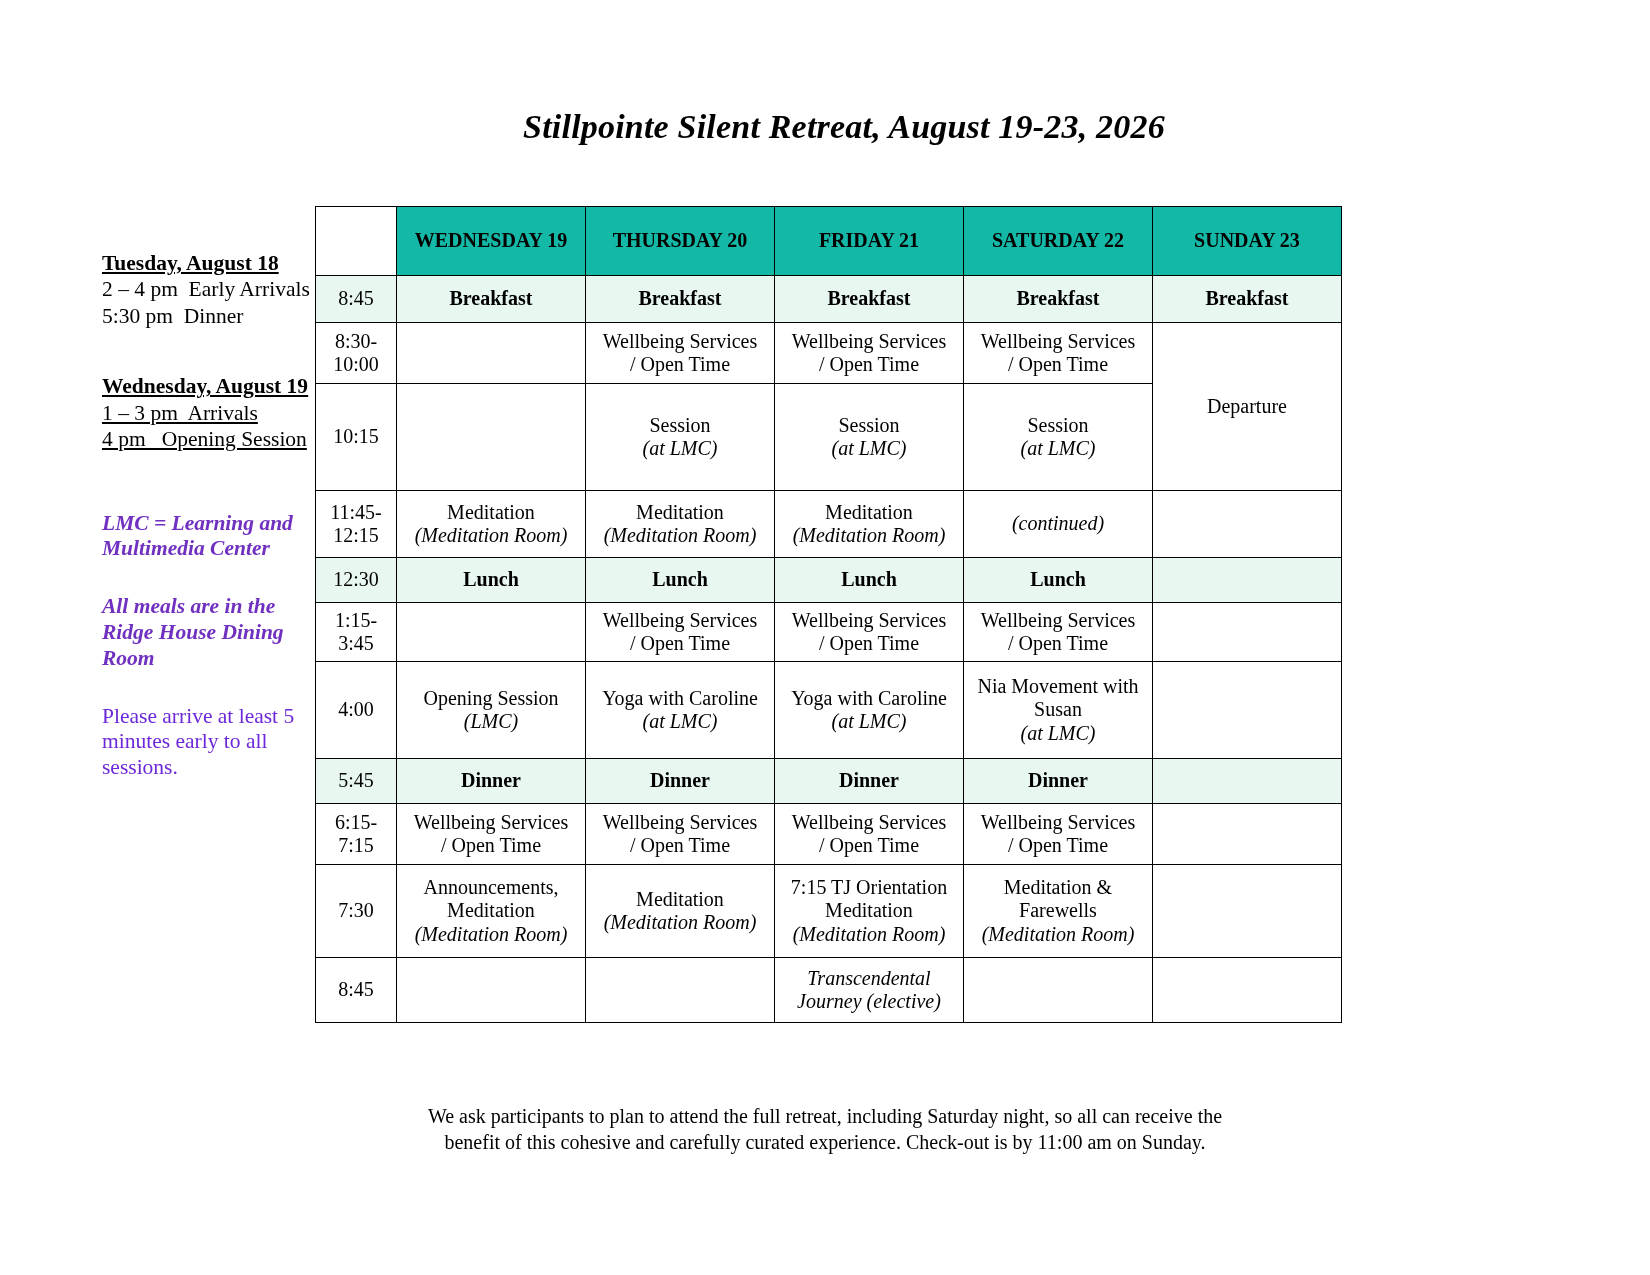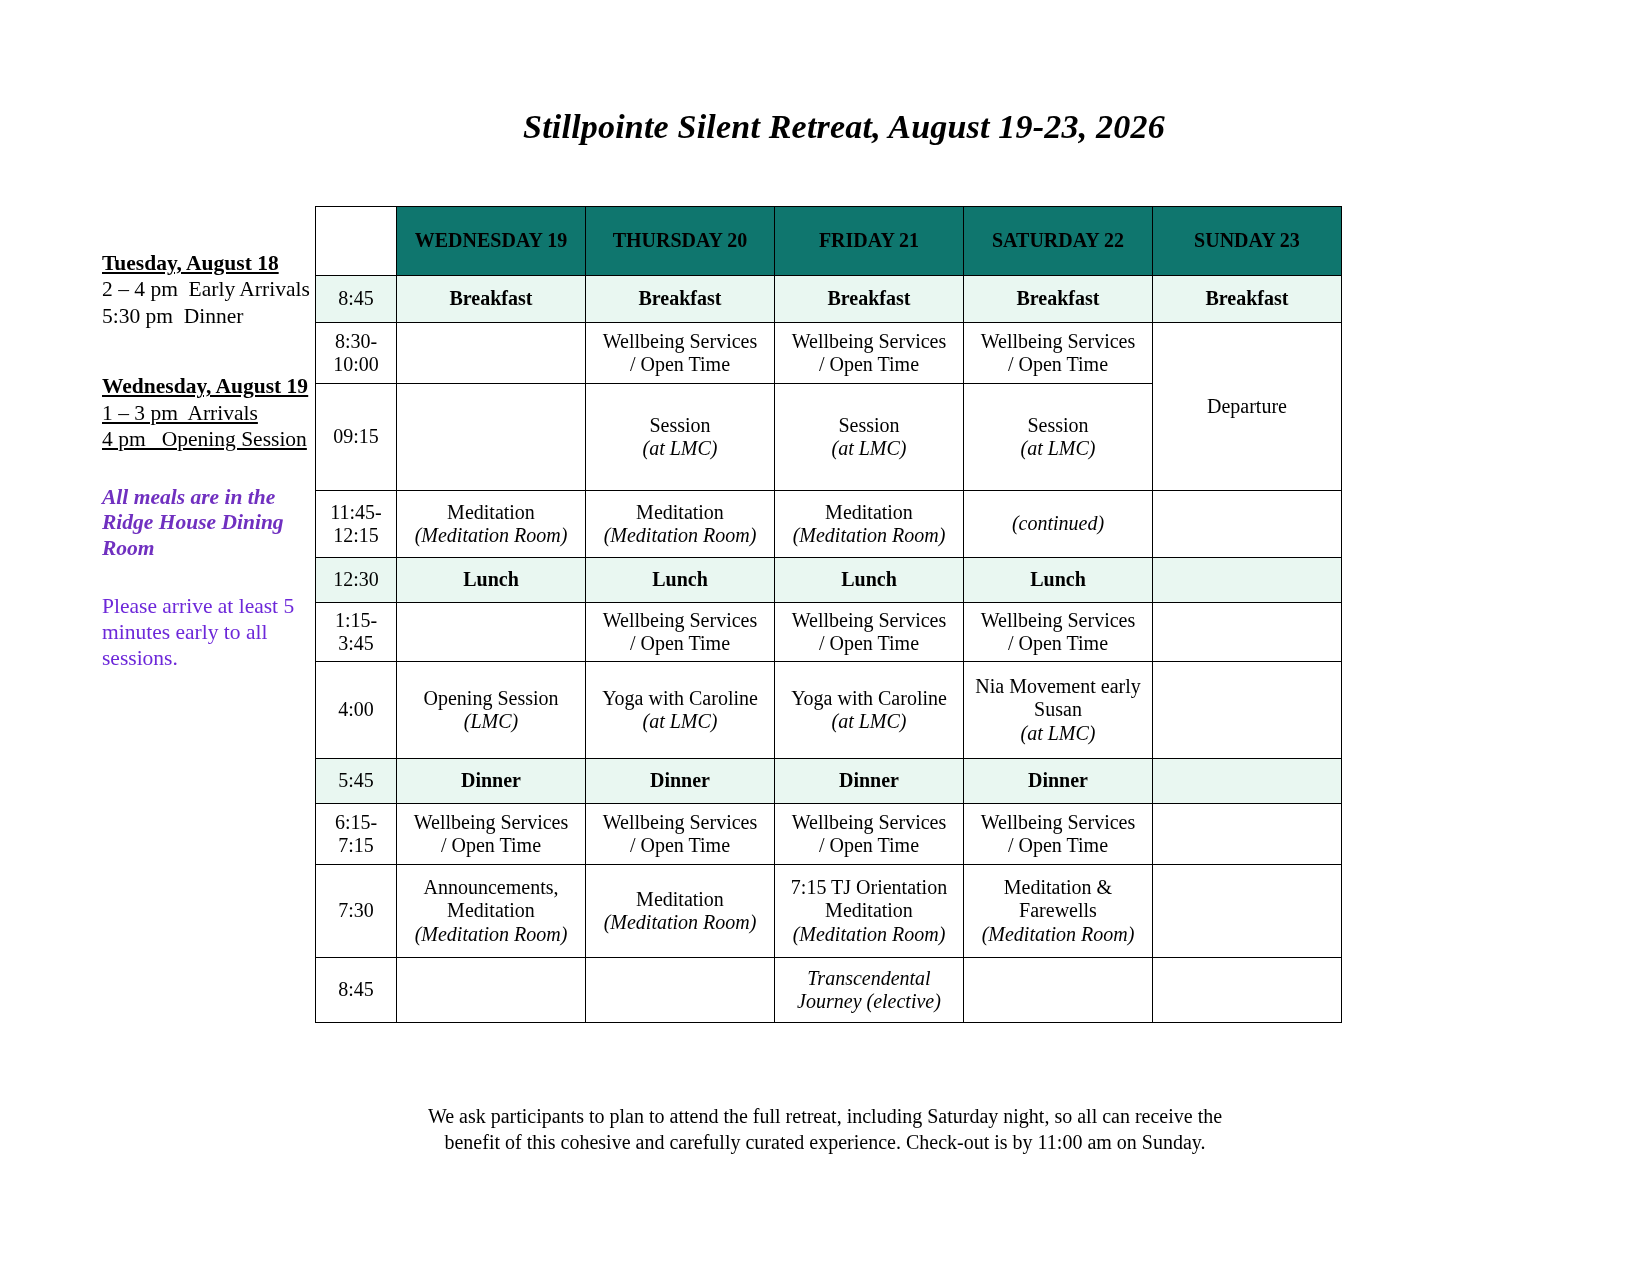--- a/index.html
+++ b/index.html
@@ -68,21 +68,21 @@
     border: 1.6px solid #000000;
     padding: 4px 4px;
     vertical-align: middle;
     text-align: center;
     line-height: 1.17;
   }
   col.c-time  { width: 81px; }
   col.c-day   { width: 189px; }
 
   #schedule-table thead th {
-    background: #0f766e;
+    background: #14b8a6;
     font-weight: bold;
     font-size: 20px;
     height: 60px;
   }
   #schedule-table thead th.corner {
     background: #ffffff;
   }
 
   td.time-cell {
     text-align: left;
@@ -136,20 +136,23 @@
     <span class="side-line">2 – 4 pm  Early Arrivals</span>
     <span class="side-line">5:30 pm  Dinner</span>
   </div>
 
   <div class="side-block" style="margin-top:44px;text-decoration:underline;">
     <span class="side-heading">Wednesday, August 19</span>
     <span class="side-line">1 – 3 pm  Arrivals</span>
     <span class="side-line">4 pm   Opening Session</span>
   </div>
 
+  <div class="side-block" style="margin-top:58px;">
+    <span class="side-note" style="color:#7030C0;">LMC = Learning and Multimedia Center</span>
+  </div>
 
   <div class="side-block" style="margin-top:32px;">
     <span class="side-note" style="color:#7030C0;font-style:italic;">All meals are in the Ridge House Dining Room</span>
   </div>
 
   <div class="side-block" style="margin-top:32px;">
     <span class="side-warn" style="color:#6d28d9;">Please arrive at least 5 minutes early to all sessions.</span>
   </div>
 
 </div>
@@ -206,21 +209,21 @@
         </td>
         <td>
           <span class="cell-main">Wellbeing Services</span>
           <span class="cell-main">/ Open Time</span>
         </td>
         <td rowspan="2" class="departure-cell">
           <span class="cell-main">Departure</span>
         </td>
       </tr>
       <tr class="r-session">
-        <td class="time-cell">09:15</td>
+        <td class="time-cell">10:15</td>
         <td></td>
         <td>
           <span class="cell-main">Session</span>
           <span class="cell-sub">(at LMC)</span>
         </td>
         <td>
           <span class="cell-main">Session</span>
           <span class="cell-sub">(at LMC)</span>
         </td>
         <td>
@@ -290,21 +293,21 @@
         </td>
         <td>
           <span class="cell-main">Yoga with Caroline</span>
           <span class="cell-sub">(at LMC)</span>
         </td>
         <td>
           <span class="cell-main">Yoga with Caroline</span>
           <span class="cell-sub">(at LMC)</span>
         </td>
         <td>
-          <span class="cell-main">Nia Movement early Susan</span>
+          <span class="cell-main">Nia Movement with Susan</span>
           <span class="cell-sub">(at LMC)</span>
         </td>
         <td></td>
       </tr>
       <tr class="meal r-dinner">
         <td class="time-cell">5:45</td>
         <td>
           <span class="cell-main">Dinner</span>
         </td>
         <td>

